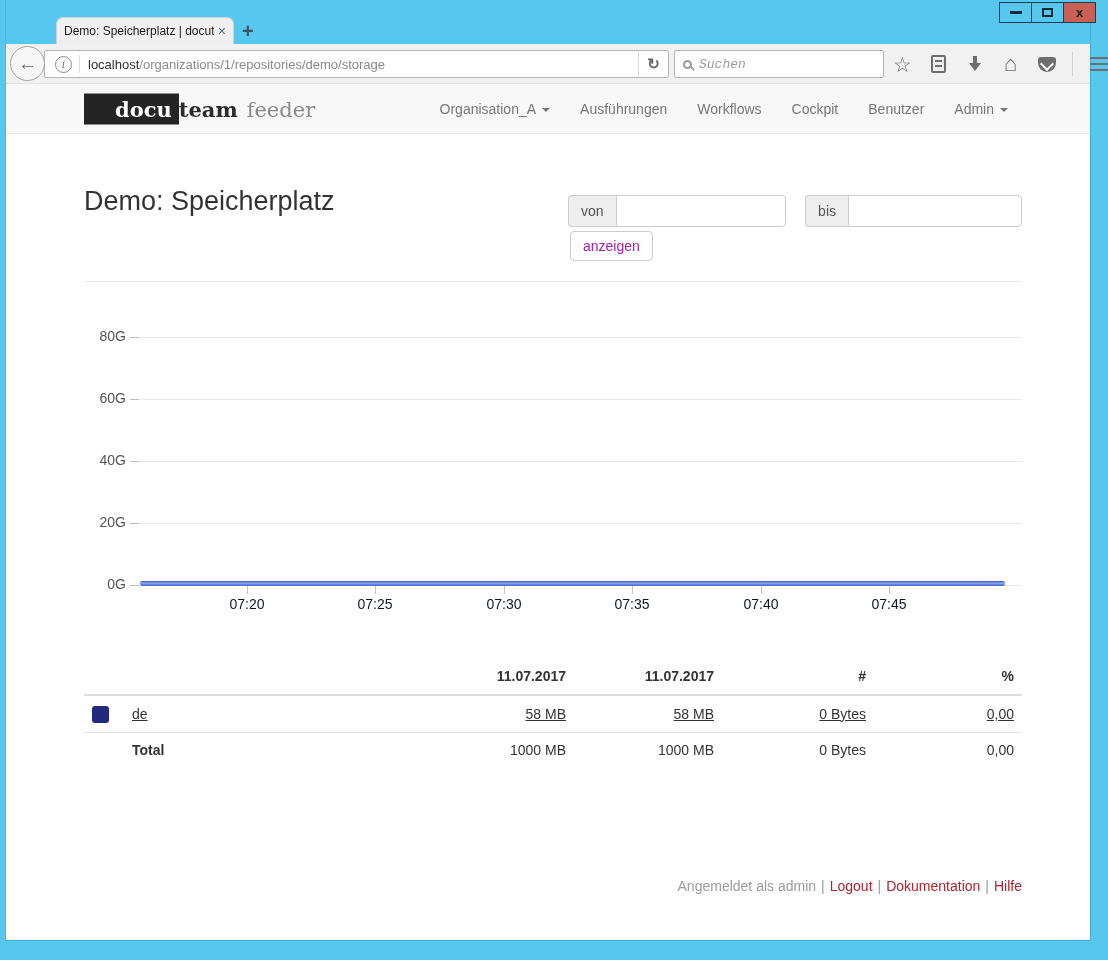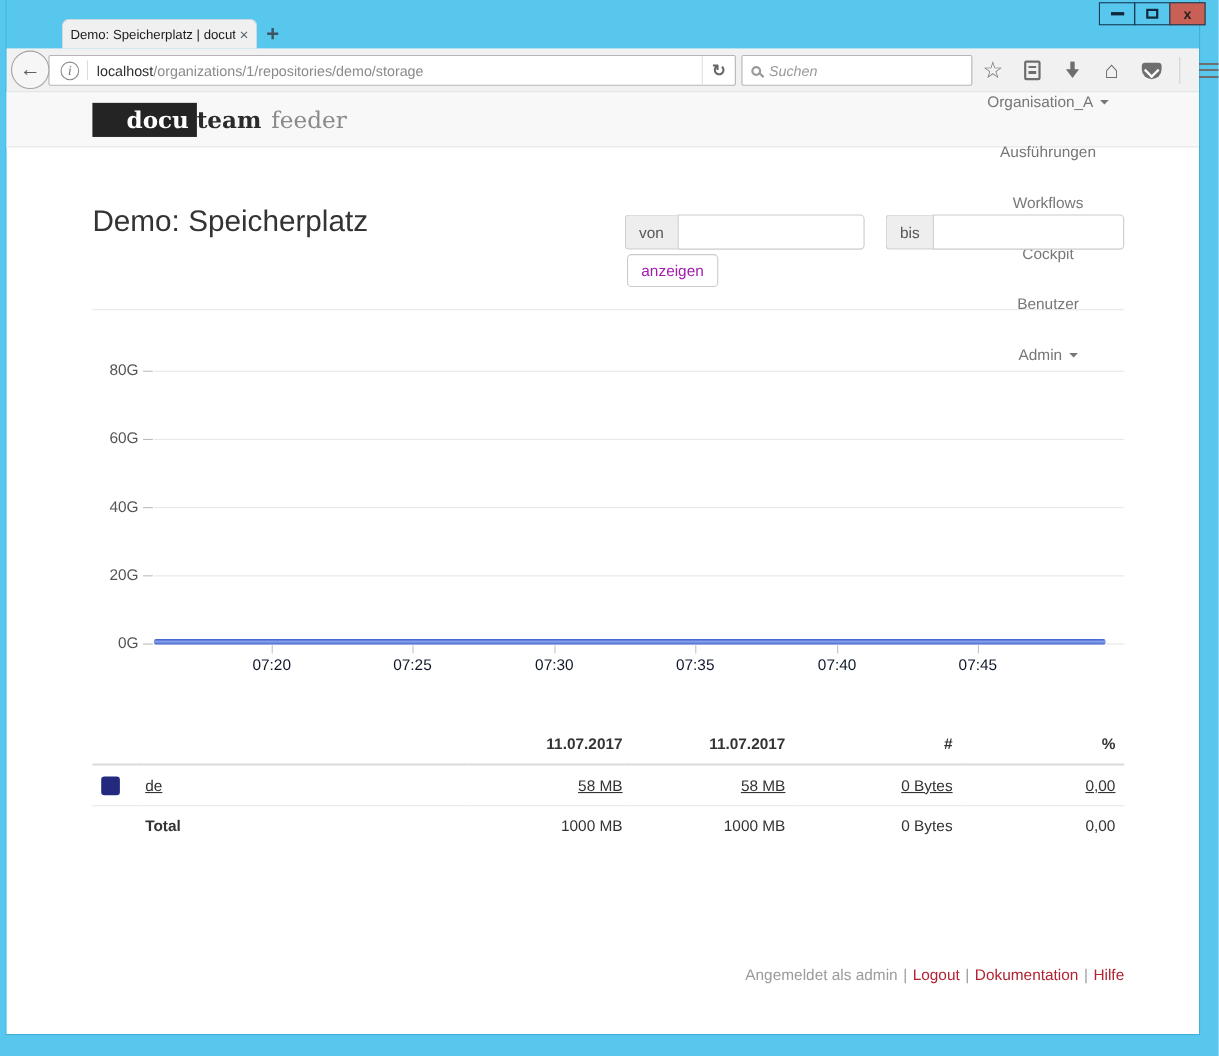--- a/index.html
+++ b/index.html
@@ -41,21 +41,21 @@
   .url-sep { width:1px; height:18px; background:#ddd; margin-right:8px; }
   .url-text { flex:1; font-size:13px; color:#8a8a8a; white-space:nowrap; overflow:hidden; }
   .url-host { color:#2e2e2e; }
   .reload-seg { width:30px; height:100%; border-left:1px solid #e0e0e0; display:flex;
                 align-items:center; justify-content:center; color:#666; font-size:15px; font-weight:bold; }
   .searchbar { position:absolute; left:668px; top:6px; width:210px; height:28px; background:#fff;
                border:1px solid #b5b5b5; border-radius:2px; display:flex; align-items:center; padding:0 8px; }
   .search-glass { width:9px; height:9px; border:2px solid #9a9a9a; border-radius:50%; position:relative; margin-right:7px; flex:none; }
   .search-glass::after { content:''; position:absolute; width:6px; height:2px; background:#9a9a9a;
                          transform:rotate(45deg); right:-5px; bottom:-2px; }
-  .searchbar input { border:none; outline:none; width:100%; font-size:13px; font-family:Liberation Sans, sans-serif; color:#444; background:transparent; }
+  .searchbar input { border:none; outline:none; width:100%; font-size:13px; font-family:Liberation Mono, monospace; color:#444; background:transparent; }
   .searchbar input::placeholder { font-style:italic; color:#9a9a9a; }
 
   .tb-icons { position:absolute; left:886px; top:6px; height:28px; display:flex; align-items:center; gap:15px; }
   .tbi { width:21px; display:flex; align-items:center; justify-content:center; color:#6e6e6e; }
   .star { font-size:21px; line-height:1; }
   .icon-list { width:15px; height:18px; border:2px solid #6e6e6e; border-radius:2px; position:relative; }
   .icon-list::after { content:''; position:absolute; left:2px; right:2px; top:3px; height:9px;
                       background:repeating-linear-gradient(#6e6e6e 0 2px, transparent 2px 5px); }
   .icon-down { position:relative; width:16px; height:16px; }
   .icon-down::before { content:''; position:absolute; left:2px; top:7px;
@@ -71,21 +71,21 @@
   
   .page-bg { position:absolute; left:6px; top:84px; width:1084px; height:856px; background:#fff; }
 
   .site-navbar { position:absolute; left:6px; top:84px; width:1084px; height:50px;
                  background:#f8f8f8; border-bottom:1px solid #e7e7e7; }
   .brand { position:absolute; left:78px; top:50%; transform:translateY(-50%);
            font-family:"DejaVu Serif", serif; font-size:21px; white-space:nowrap; }
   .brand-docu { background:#242424; color:#fff; font-weight:bold; padding:3px 7px 3px 31px; }
   .brand-team { color:#2b2b2b; font-weight:bold; }
   .brand-feeder { color:#8a8a8a; margin-left:9px; }
-  .site-nav { position:absolute; right:82px; top:0; height:50px; display:flex; align-items:center; gap:30px;flex-direction:column; }
+  .site-nav { position:absolute; right:82px; top:0; height:50px; display:flex; align-items:center; gap:30px; }
   .nav-item { font-size:14px; color:#777; white-space:nowrap; }
   .caret { display:inline-block; width:0; height:0; border-top:4px solid #777;
            border-left:4px solid transparent; border-right:4px solid transparent;
            margin-left:6px; vertical-align:middle; }
 
   .content { position:absolute; left:84px; top:134px; width:938px; height:806px; }
   .page-title { position:absolute; left:0; top:52px; font-size:27px; font-weight:400; color:#333; }
 
   .range-form { position:absolute; left:484px; top:61px; width:454px; }
   .igroup { position:absolute; display:flex; top:0; }

